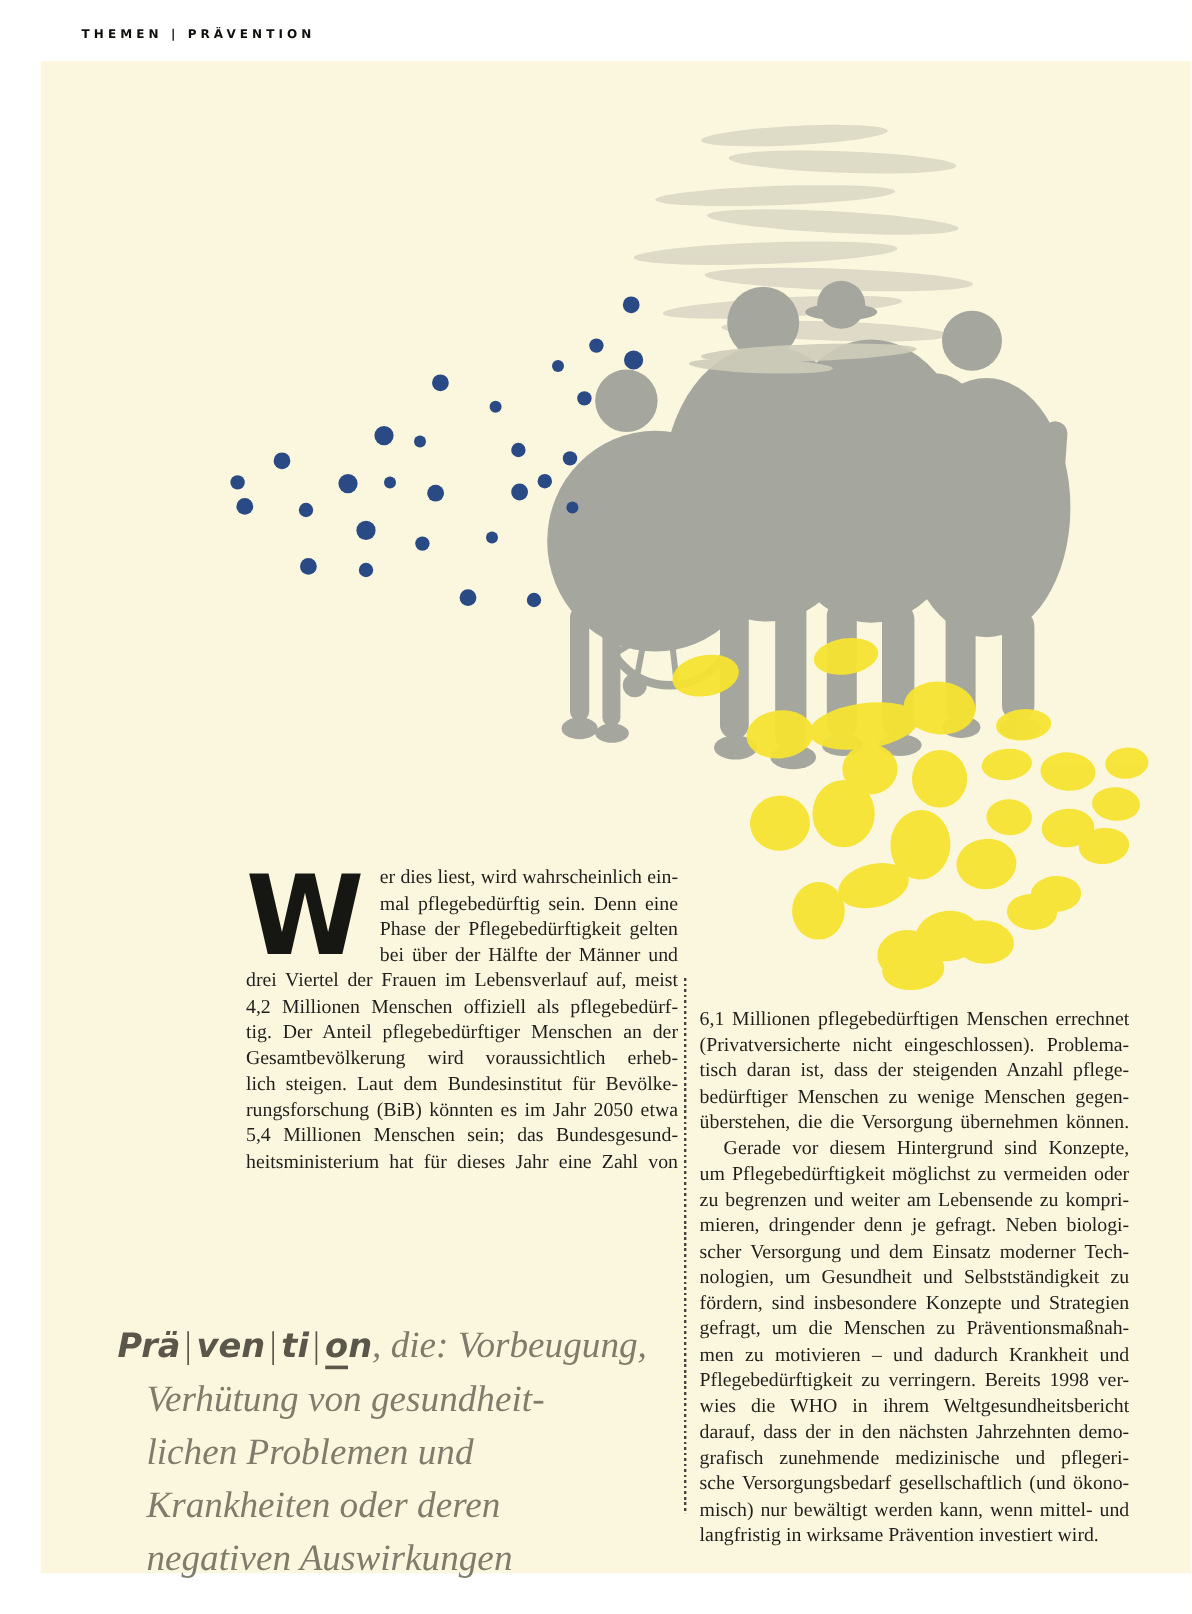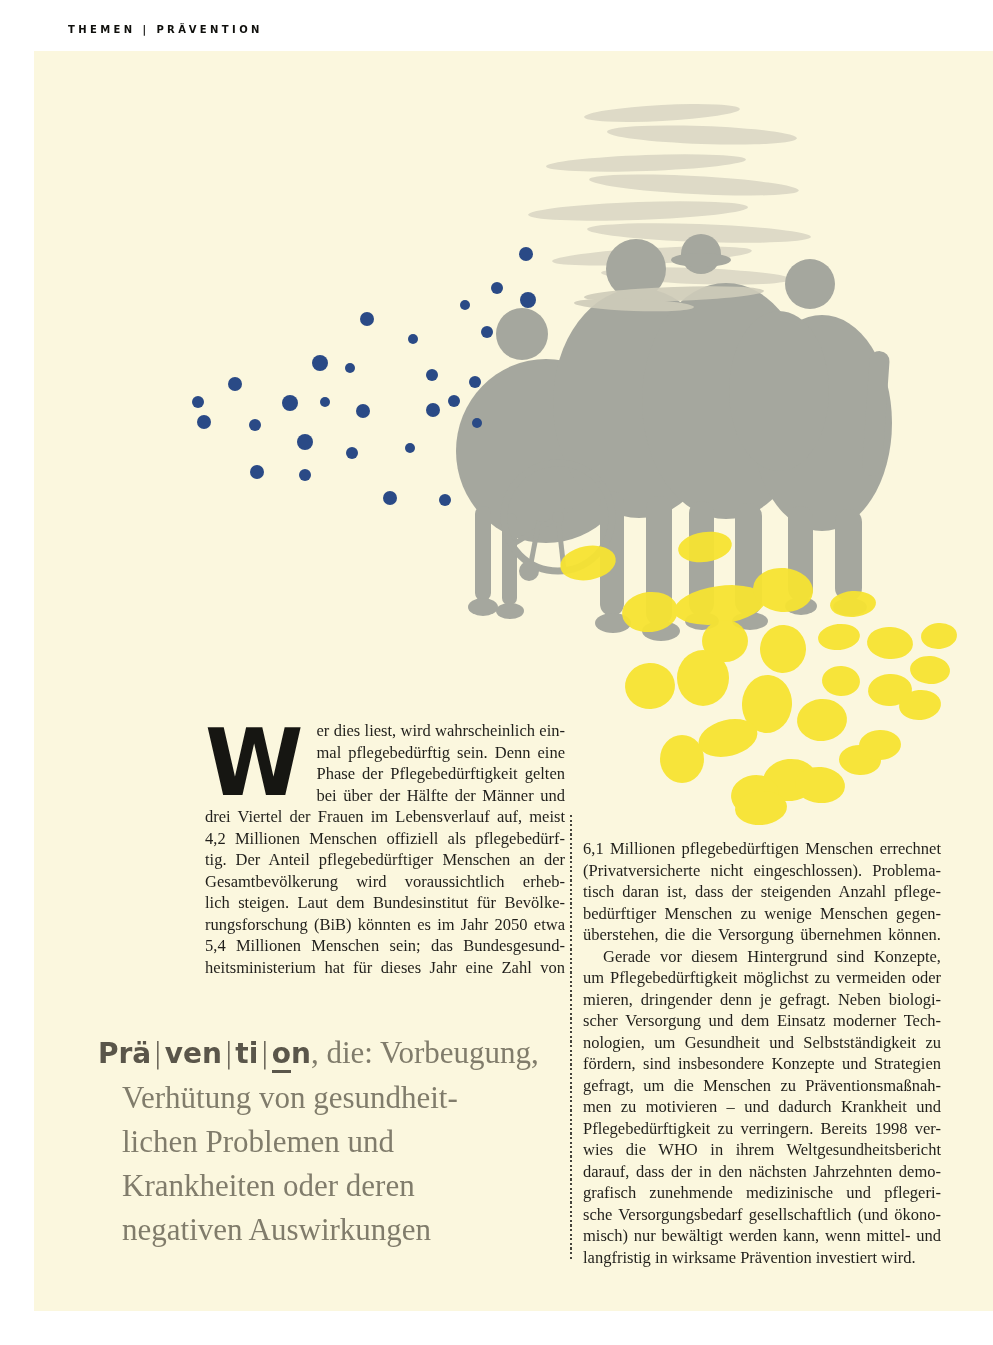--- a/index.html
+++ b/index.html
@@ -16,22 +16,22 @@
   .col .ln.last{text-align-last:left;}
   .col .ln.indent{text-indent:20px;}
   .leftcol{left:171px;top:669px;width:360px;}
   .rightcol{left:549px;top:787px;width:358px;}
   .dropcap{float:left;font-family:"DejaVu Sans",sans-serif;font-weight:700;
            font-size:92px;line-height:77px;color:#161612;margin:5px 10px 0 0;
            transform:scaleX(.97);transform-origin:left;}
   .divider{position:absolute;left:536px;top:764px;width:2px;height:446px;
            background:repeating-linear-gradient(to bottom,#45443c 0 2.2px,rgba(0,0,0,0) 2.2px 4.6px);}
 
-  .quote{position:absolute;left:64px;top:980px;width:480px;
-         font-size:31px;line-height:44px;color:#807c6b;}
+  .quote{position:absolute;left:64px;top:1048px;width:480px;
+         font-size:31px;line-height:44px;color:#807c6b;font-style:italic;}
   .q-line{padding-left:24px;white-space:nowrap;}
   .q-first{padding-left:0;}
   .q-head{font-family:"DejaVu Sans",sans-serif;font-weight:700;font-size:28px;color:#5a564a;}
   .q-head .bar{font-weight:400;padding:0 2px;display:inline-block;transform:scaleX(.6);}
   .q-head .uline{border-bottom:3px solid #5a564a;padding-bottom:0px;}
 </style>
 </head>
 <body>
 
 <div class="page">
@@ -183,20 +183,21 @@
     <div class="divider"></div>
 
     <div class="col rightcol">
       <div class="ln">6,1 Millionen pflegebedürftigen Menschen errechnet</div>
       <div class="ln">(Privatversicherte nicht eingeschlossen). Problema-</div>
       <div class="ln">tisch daran ist, dass der steigenden Anzahl pflege-</div>
       <div class="ln">bedürftiger Menschen zu wenige Menschen gegen-</div>
       <div class="ln">überstehen, die die Versorgung übernehmen können.</div>
       <div class="ln indent">Gerade vor diesem Hintergrund sind Konzepte,</div>
       <div class="ln">um Pflegebedürftigkeit möglichst zu vermeiden oder</div>
+      <div class="ln">zu begrenzen und weiter am Lebensende zu kompri-</div>
       <div class="ln">mieren, dringender denn je gefragt. Neben biologi-</div>
       <div class="ln">scher Versorgung und dem Einsatz moderner Tech-</div>
       <div class="ln">nologien, um Gesundheit und Selbstständigkeit zu</div>
       <div class="ln">fördern, sind insbesondere Konzepte und Strategien</div>
       <div class="ln">gefragt, um die Menschen zu Präventionsmaßnah-</div>
       <div class="ln">men zu motivieren – und dadurch Krankheit und</div>
       <div class="ln">Pflegebedürftigkeit zu verringern. Bereits 1998 ver-</div>
       <div class="ln">wies die WHO in ihrem Weltgesundheitsbericht</div>
       <div class="ln">darauf, dass der in den nächsten Jahrzehnten demo-</div>
       <div class="ln">grafisch zunehmende medizinische und pflegeri-</div>

